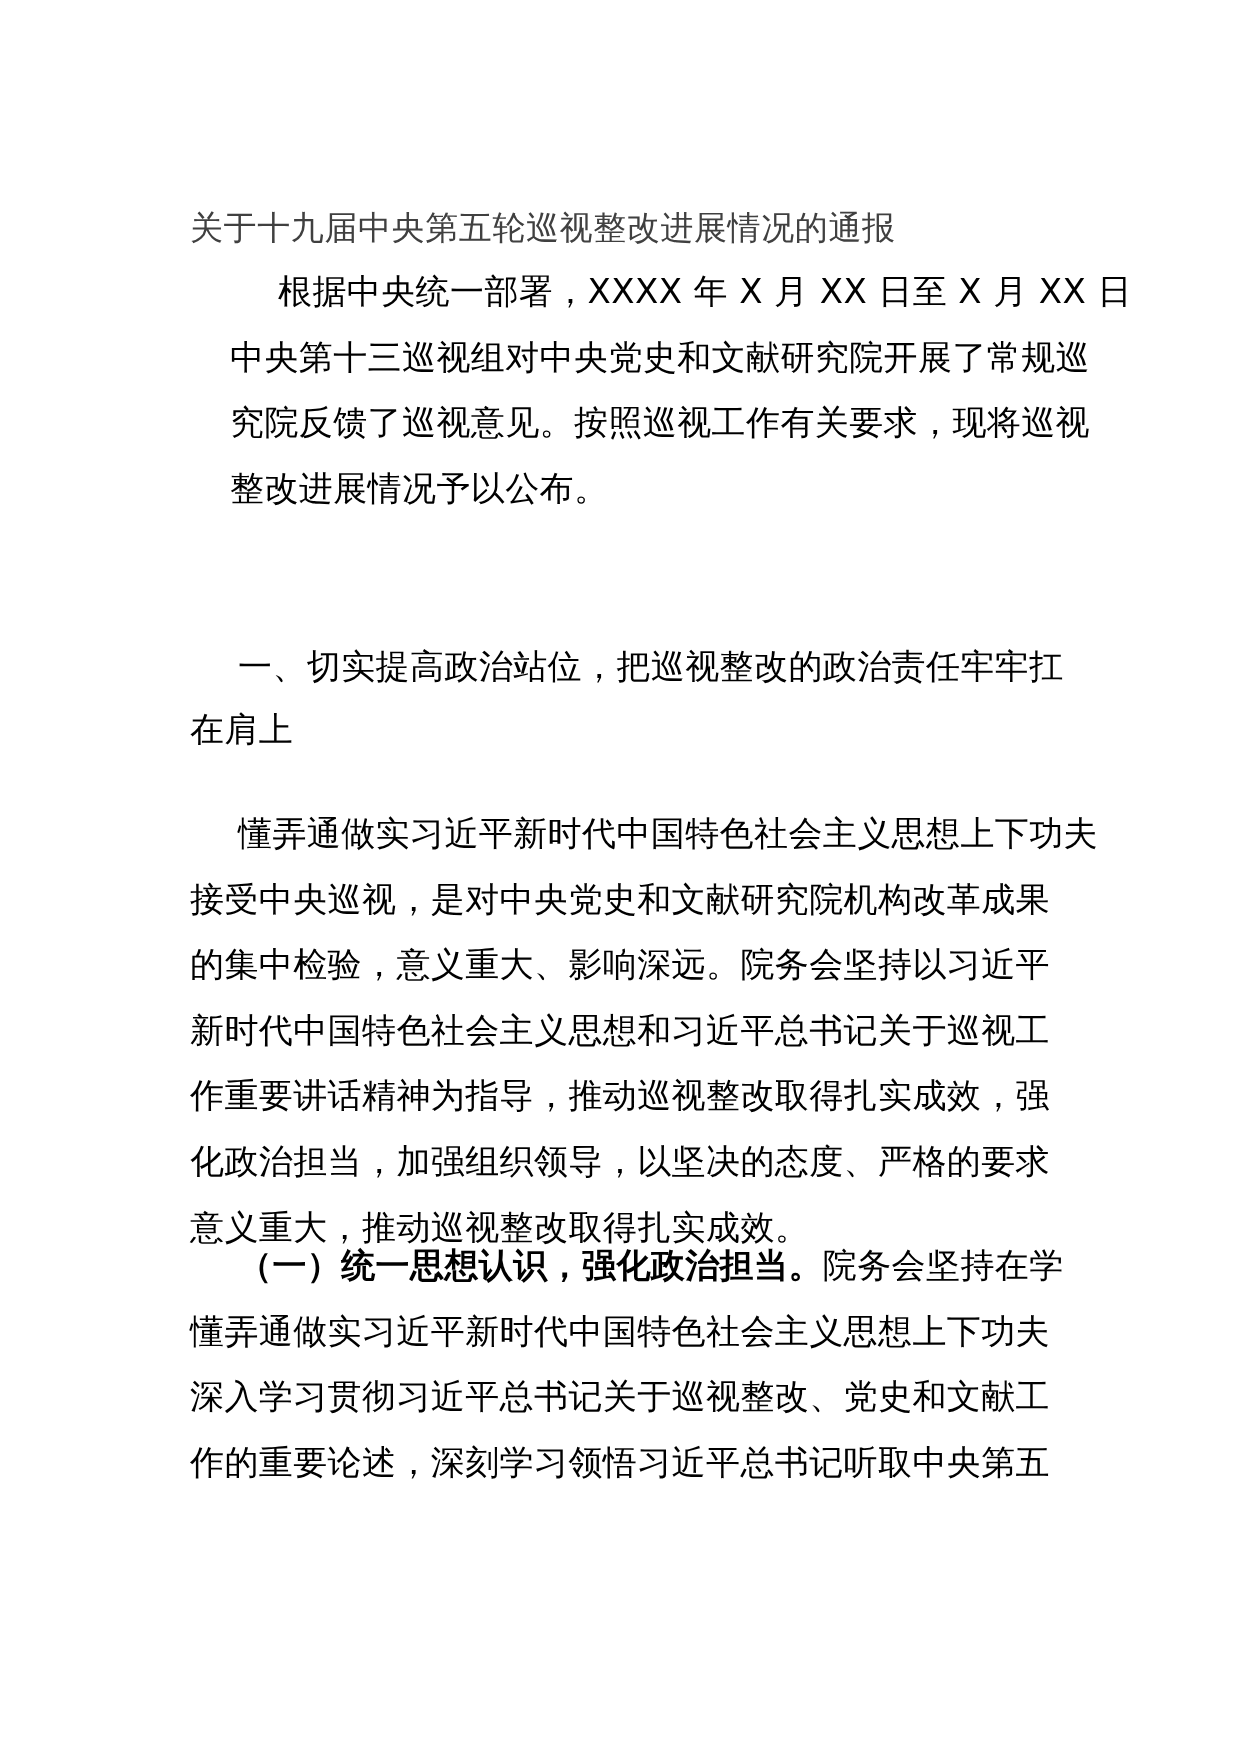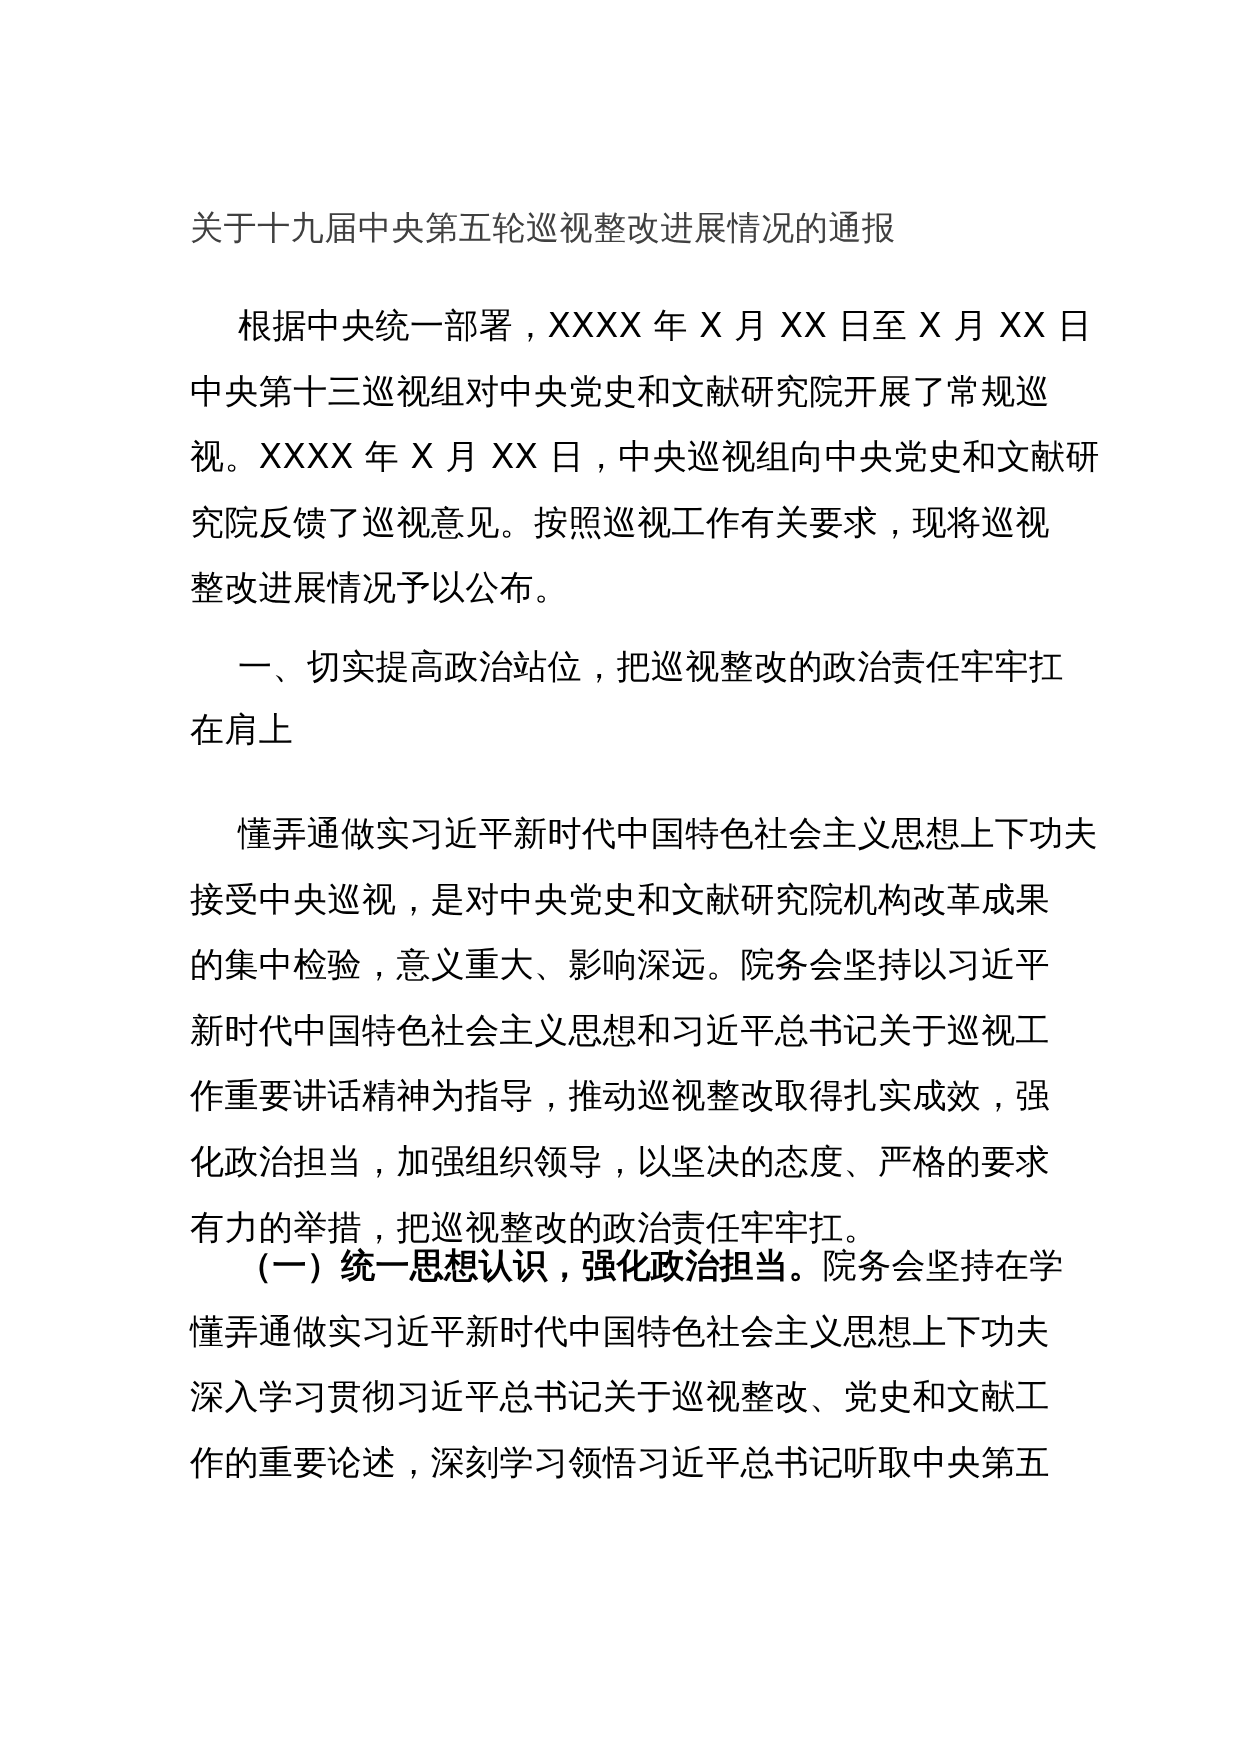--- a/index.html
+++ b/index.html
@@ -55,41 +55,40 @@
 </style>
 </head>
 <body>
 
 <div class="page">
 
   <div class="block title" style="top:195px;">
     <span class="line">关于十九届中央第五轮巡视整改进展情况的通报</span>
   </div>
 
-  <div class="block para" style="top:293px;">
+  <div class="block para" style="top:259px;margin-left:40px;">
     <span class="line indent">根据中央统一部署，XXXX 年 X 月 XX 日至 X 月 XX 日</span>
     <span class="line">中央第十三巡视组对中央党史和文献研究院开展了常规巡</span>
-    <span class="line">视。XXXX 年 X 月 XX 日，中央巡视组向中央党史和文献研</span>
     <span class="line">究院反馈了巡视意见。按照巡视工作有关要求，现将巡视</span>
     <span class="line">整改进展情况予以公布。</span>
   </div>
 
   <div class="block heading" style="top:635px;">
     <span class="line indent">一、切实提高政治站位，把巡视整改的政治责任牢牢扛</span>
     <span class="line">在肩上</span>
   </div>
 
   <div class="block para" style="top:801px;">
     <span class="line indent">懂弄通做实习近平新时代中国特色社会主义思想上下功夫</span>
     <span class="line">接受中央巡视，是对中央党史和文献研究院机构改革成果</span>
     <span class="line">的集中检验，意义重大、影响深远。院务会坚持以习近平</span>
     <span class="line">新时代中国特色社会主义思想和习近平总书记关于巡视工</span>
     <span class="line">作重要讲话精神为指导，推动巡视整改取得扎实成效，强</span>
     <span class="line">化政治担当，加强组织领导，以坚决的态度、严格的要求</span>
-    <span class="line">有力的举措，把巡视整改的政治责任牢牢扛。</span>
+    <span class="line">意义重大，推动巡视整改取得扎实成效。</span>
   </div>
 
   <div class="block para" style="top:1233px;">
     <span class="line indent"><span class="bold">（一）统一思想认识，强化政治担当。</span><span>院务会坚持在学</span></span>
     <span class="line">懂弄通做实习近平新时代中国特色社会主义思想上下功夫</span>
     <span class="line">深入学习贯彻习近平总书记关于巡视整改、党史和文献工</span>
     <span class="line">作的重要论述，深刻学习领悟习近平总书记听取中央第五</span>
   </div>
 
 </div>

